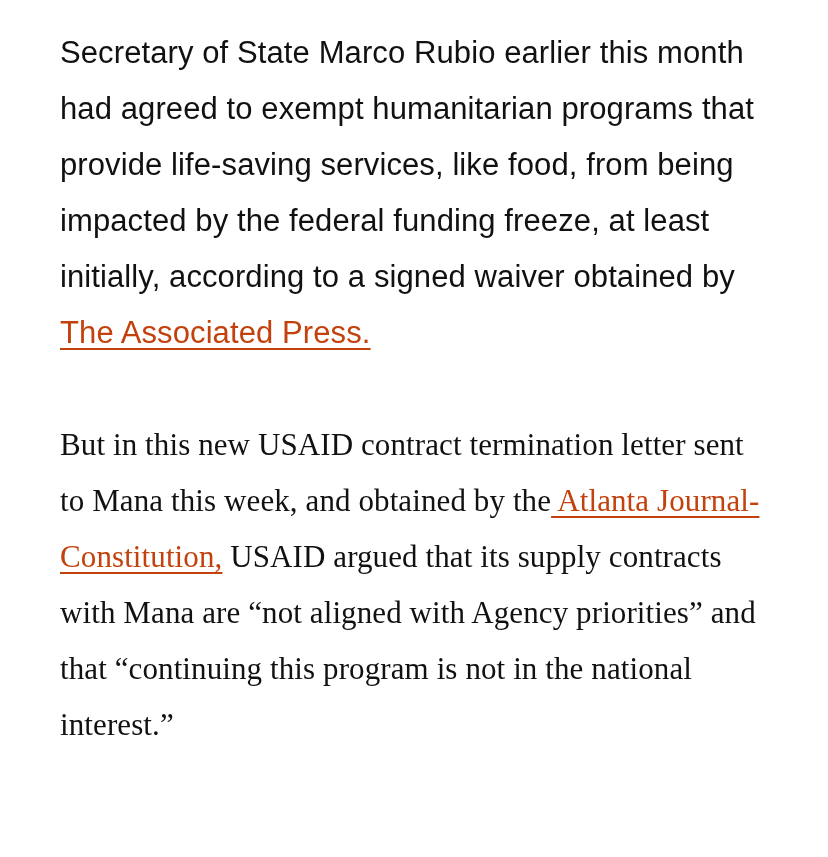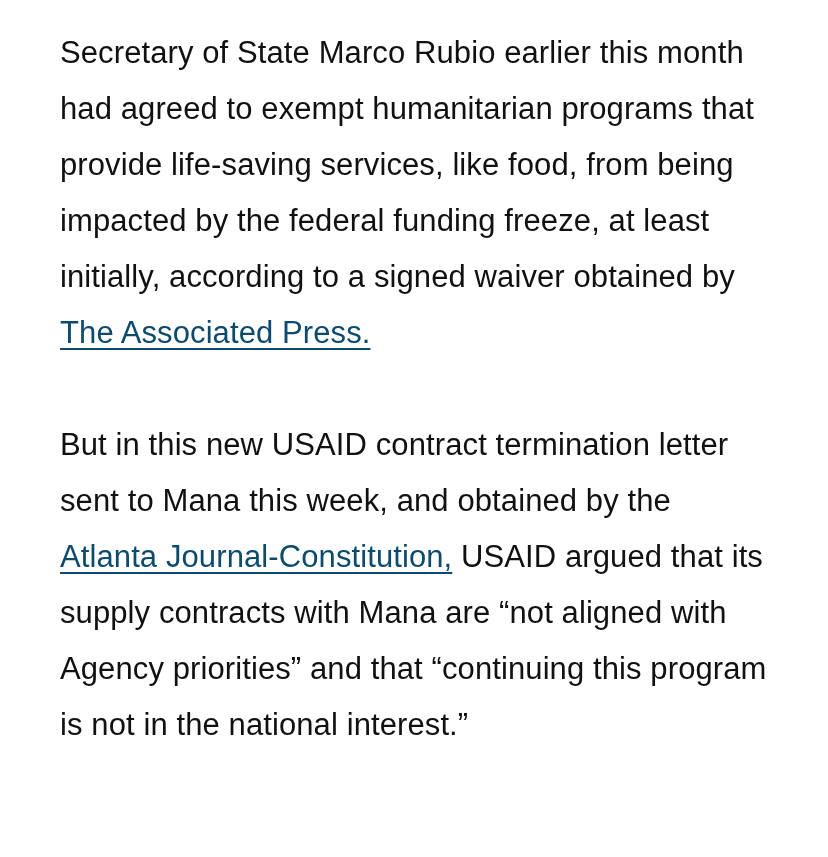--- a/index.html
+++ b/index.html
@@ -22,23 +22,24 @@
       font-size: 31px;
       line-height: 56px;
       color: #111111;
       letter-spacing: 0.1px;
     }
     .article p {
       margin: 0;
     }
     .article p.second {
       margin-top: 56px;
+      font-family: Liberation Serif, serif;
     }
     .article a {
-      color: #0c4a6e;
+      color: #c2410c;
       text-decoration: underline;
       text-decoration-thickness: 2px;
       text-underline-offset: 5px;
     }
   </style>
 </head>
 <body>
 
 <div class="article">
   <p><span>Secretary of State Marco Rubio earlier this month had agreed to exempt humanitarian programs that provide life-saving services, like food, from being impacted by the federal funding freeze, at least initially, according to a signed waiver obtained by </span><a href="#">The Associated Press.</a><span></span></p>

